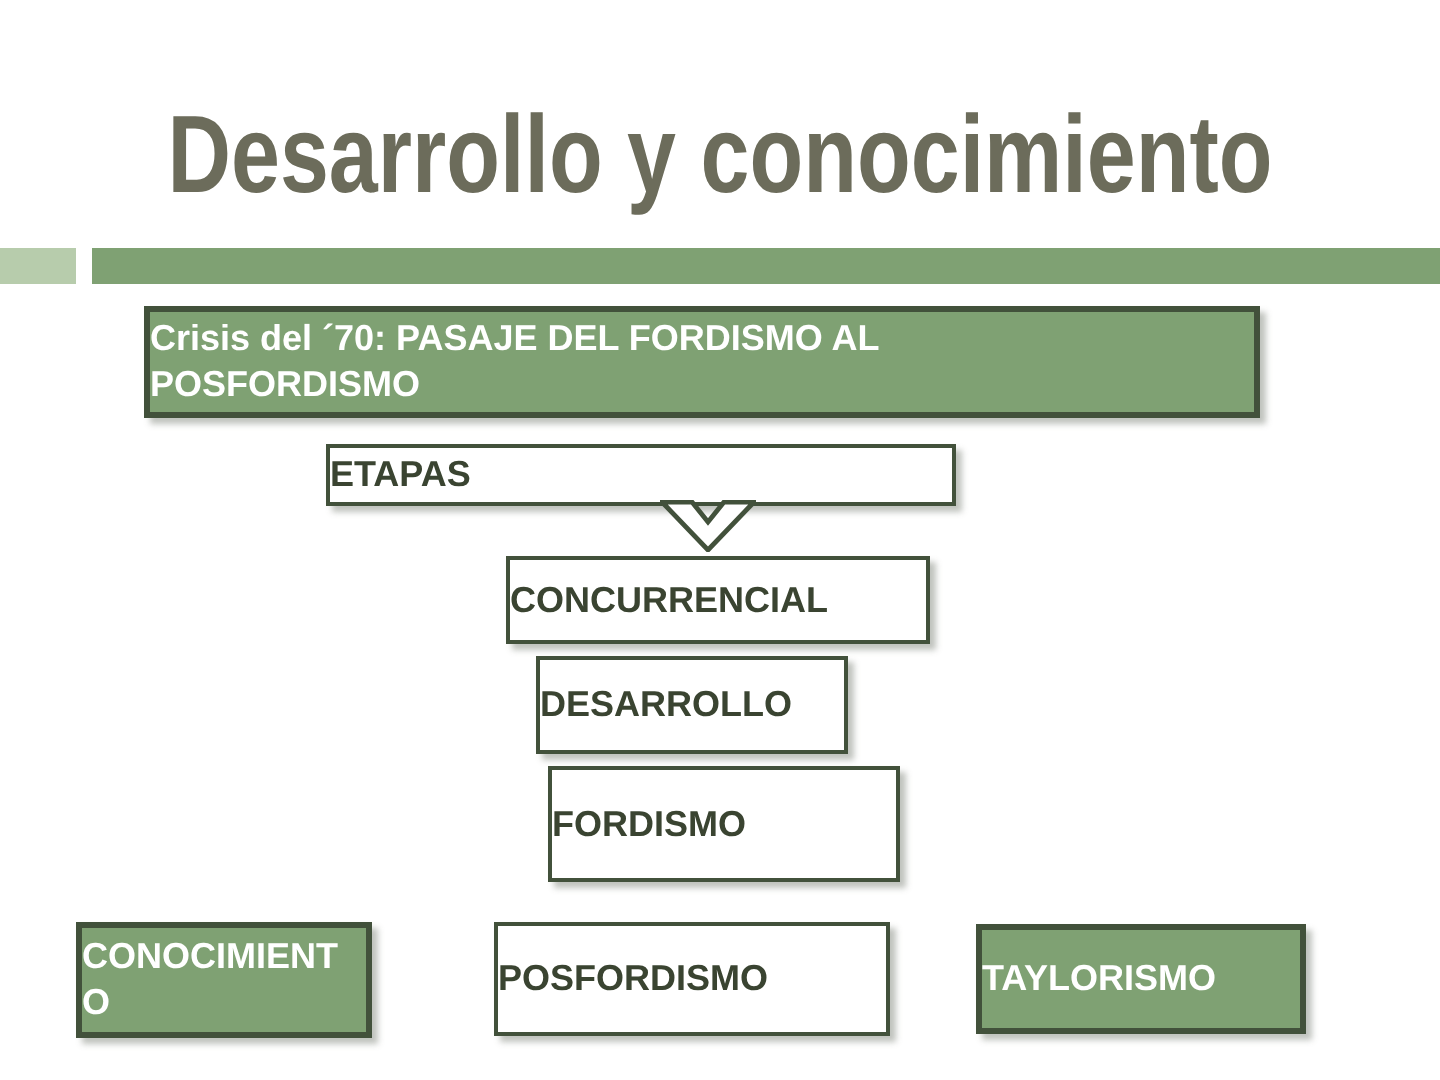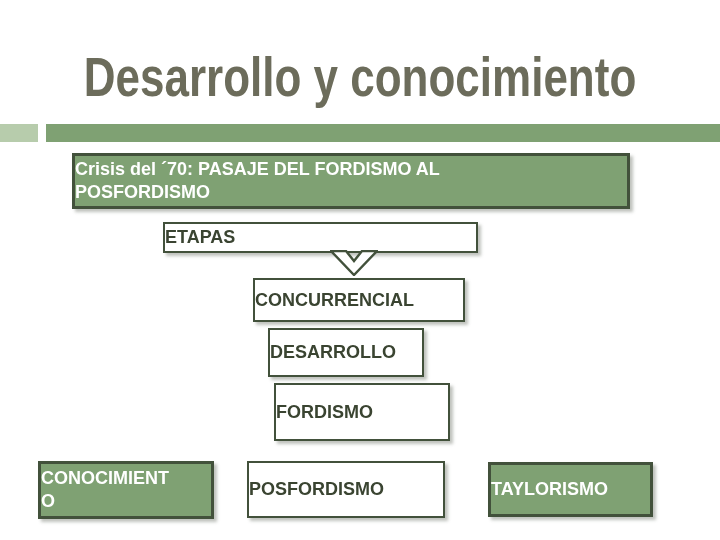--- a/index.html
+++ b/index.html
@@ -68,21 +68,21 @@
   .box.white {
     background: var(--background);
     color: var(--text-dark);
   }
 
   .box-crisis        { left: 72px;  top: 129px; width: 558px; height: 56px; }
   .box-etapas        { left: 163px; top: 198px; width: 315px; height: 31px; }
   .box-concurrencial { left: 253px; top: 254px; width: 212px; height: 44px; }
   .box-taylorismo    { left: 268px; top: 304px; width: 156px; height: 49px; }
   .box-fordismo      { left: 274px; top: 359px; width: 176px; height: 58px; }
-  .box-conocimiento  { left: 38px;  top: 437px; width: 176px; height: 58px; }
+  .box-conocimiento  { left: 38px;  top: 437px; width: 148px; height: 58px; }
   .box-posfordismo   { left: 247px; top: 437px; width: 198px; height: 57px; }
   .box-desarrollo    { left: 488px; top: 438px; width: 165px; height: 55px; }
 
   .down-arrow {
     position: absolute;
     left: 330px; top: 226px;
     width: 48px; height: 26px;
     color: var(--border-green);
   }
 </style>

